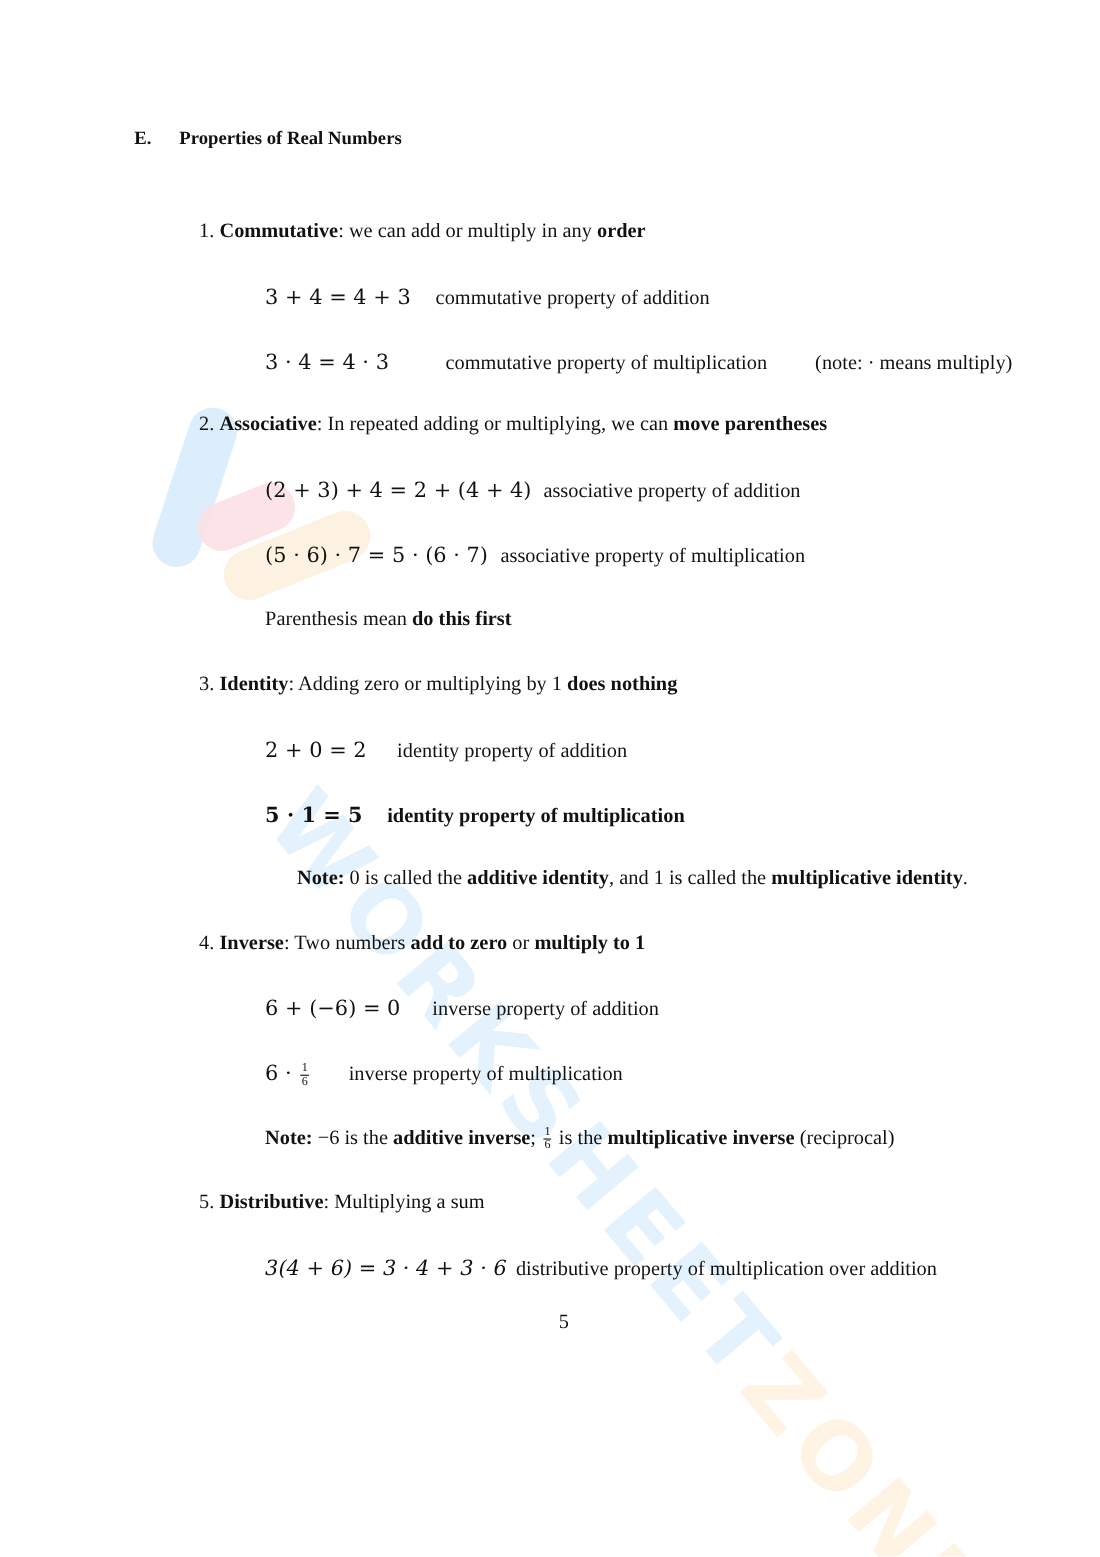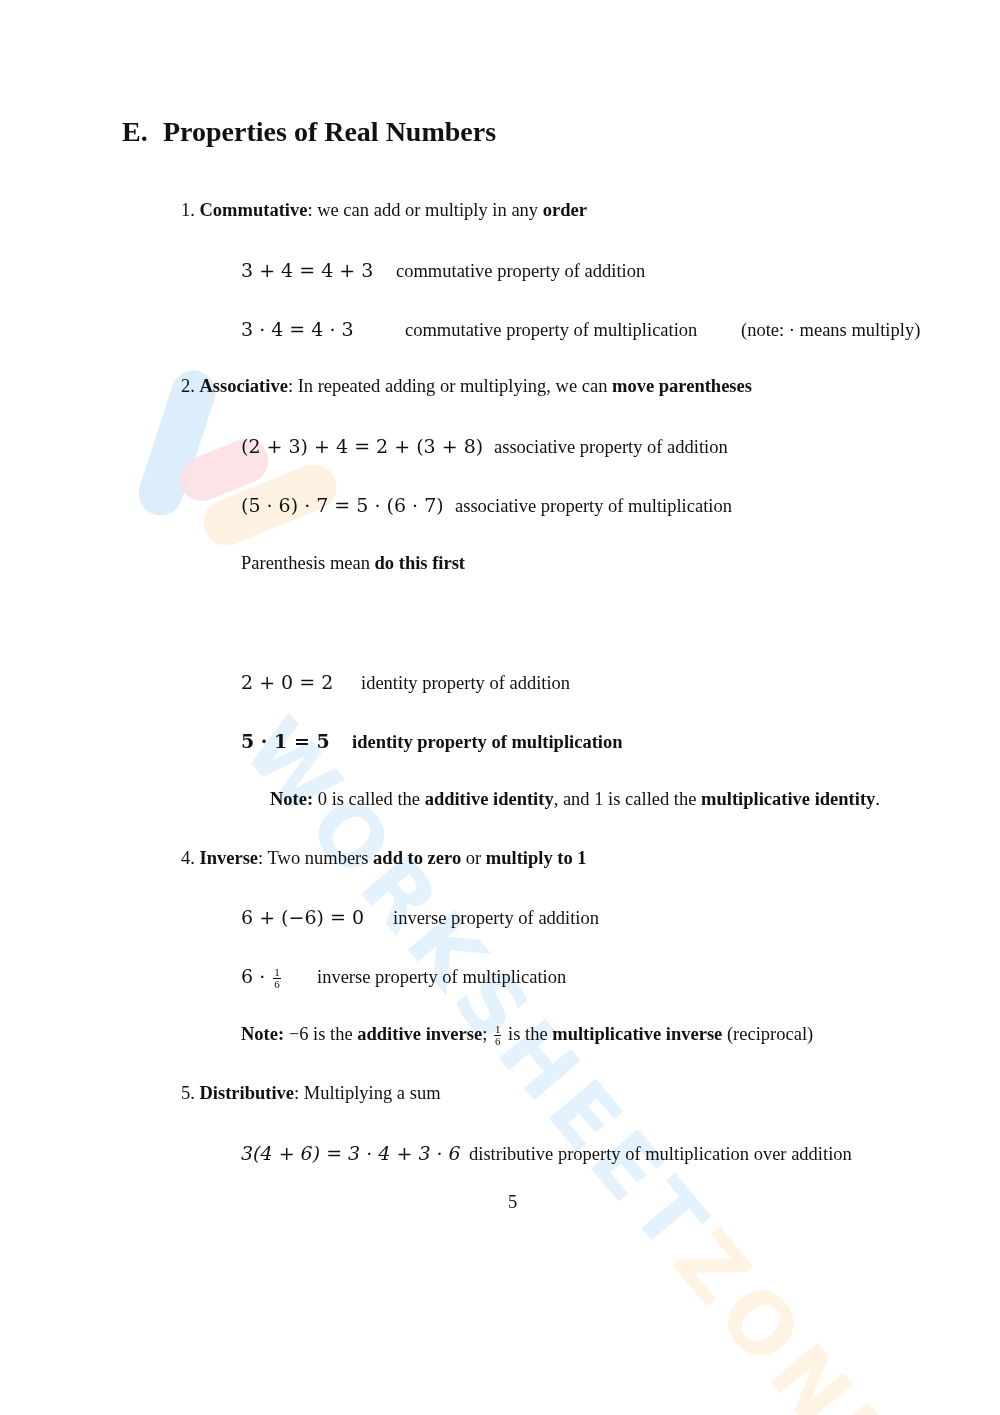--- a/index.html
+++ b/index.html
@@ -13,21 +13,21 @@
     .wm-blue  { left: 155px; top: 368px; width: 44px; height: 150px; background: #d8ecfb; transform: rotate(18deg); opacity: 0.9; }
     .wm-red   { left: 178px; top: 448px; width: 92px; height: 44px; background: #fbe0e4; transform: rotate(-22deg); opacity: 0.9; }
     .wm-yel   { left: 200px; top: 482px; width: 140px; height: 46px; background: #fdf1de; transform: rotate(-22deg); opacity: 0.9; }
     .wm-text { position: absolute; left: 300px; top: 700px; font-family: "DejaVu Sans", sans-serif; font-weight: bold;
                font-size: 84px; letter-spacing: 8px; transform: rotate(50deg); transform-origin: left top;
                white-space: nowrap; }
     .wm-text .b { color: #e3f2fd; }
     .wm-text .o { color: #fff4e3; }
 
     .abs { position: absolute; white-space: nowrap; }
-    .title { left: 122px; top: 116px; font-size: 28px; font-weight: bold; }
+    .title { left: 122px; top: 116px; font-size: 17px; font-weight: bold; }
     .title .letter { display: inline-block; width: 41px; }
 
     .item { left: 181px; font-size: 18.5px; }
     .sub  { left: 241px; font-size: 18.5px; }
     b { font-weight: bold; }
     .math { font-family: "Latin Modern", "DejaVu Serif", serif; font-size: 19px; }
     .gap { display: inline-block; }
     .frac { display: inline-block; vertical-align: middle; text-align: center; font-size: 11px; line-height: 11px; margin: 0 2px; }
     .frac span { display: block; }
     .frac .num { border-bottom: 1px solid #111; padding: 0 1px; }
@@ -60,29 +60,33 @@
   </div>
   <div class="abs sub" style="top:318px;">
     <span class="math gap" style="width:136px;">3 · 4 = 4 · 3</span><span class="gap" style="width:336px;margin-left:28px;">commutative property of multiplication</span><span>(note: · means multiply)</span>
   </div>
 
   <div class="abs item" style="top:376px;text-align:right;">
     <span>2.</span>
     <b>Associative</b><span>: In repeated adding or multiplying, we can </span><b>move parentheses</b>
   </div>
   <div class="abs sub" style="top:435px;">
-    <span class="math gap" style="width:253px;">(2 + 3) + 4 = 2 + (3 + 8)</span><span>associative property of addition</span>
+    <span class="math gap" style="width:253px;">(2 + 3) + 4 = 2 + (4 + 4)</span><span>associative property of addition</span>
   </div>
   <div class="abs sub" style="top:494px;">
     <span class="math gap" style="width:214px;">(5 · 6) · 7 = 5 · (6 · 7)</span><span>associative property of multiplication</span>
   </div>
   <div class="abs sub" style="top:553px;">
     <span>Parenthesis mean </span><b>do this first</b>
   </div>
 
+  <div class="abs item" style="top:612px;">
+    <span>3.</span>
+    <b>Identity</b><span>: Adding zero or multiplying by 1 </span><b>does nothing</b>
+  </div>
   <div class="abs sub" style="top:671px;">
     <span class="math gap" style="width:120px;">2 + 0 = 2</span><span>identity property of addition</span>
   </div>
   <div class="abs sub" style="top:730px;font-weight:bold;">
     <span class="math gap" style="width:111px;">5 · 1 = 5</span><span>identity property of multiplication</span>
   </div>
   <div class="abs sub" style="top:789px;margin-left:29px;">
     <b>Note:</b><span> 0 is called the </span><b>additive identity</b><span>, and 1 is called the </span><b>multiplicative identity</b><span>.</span>
   </div>
 

